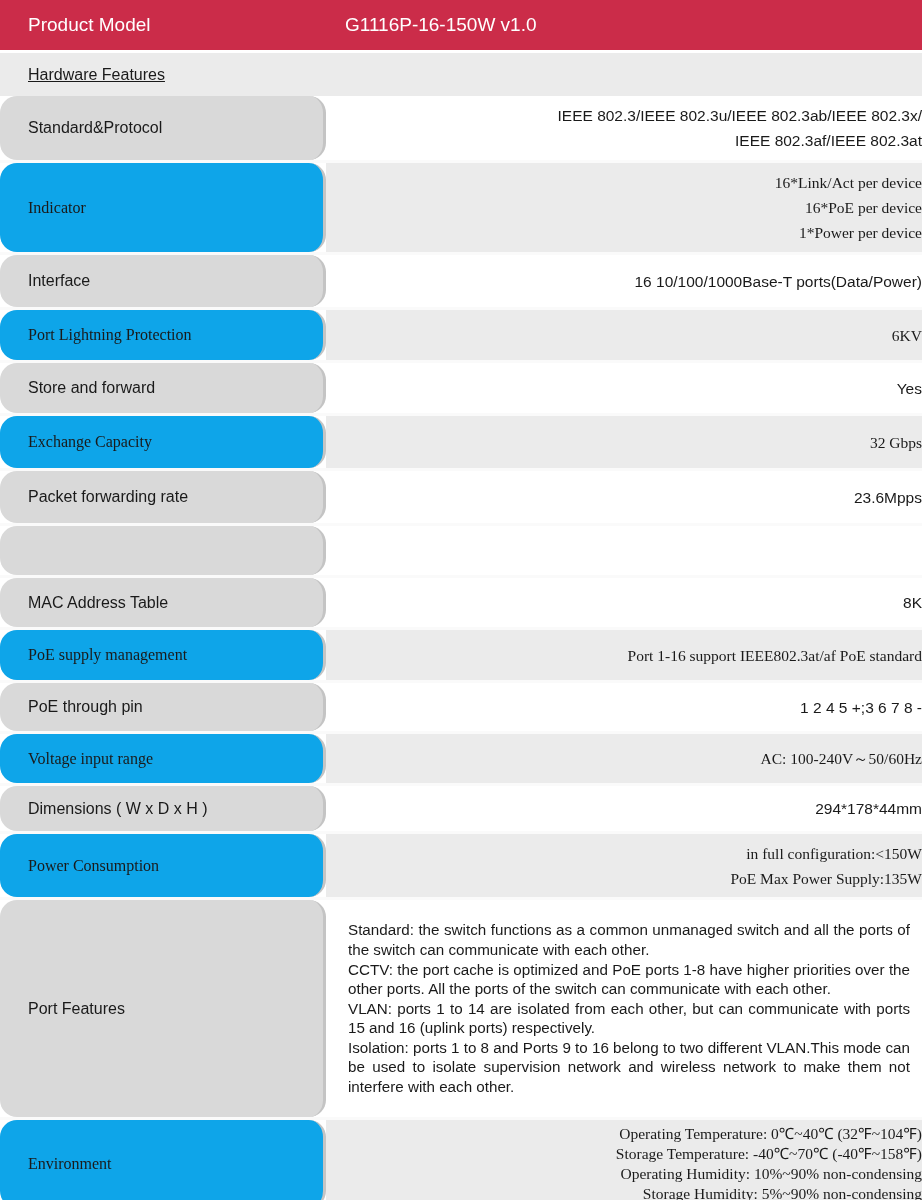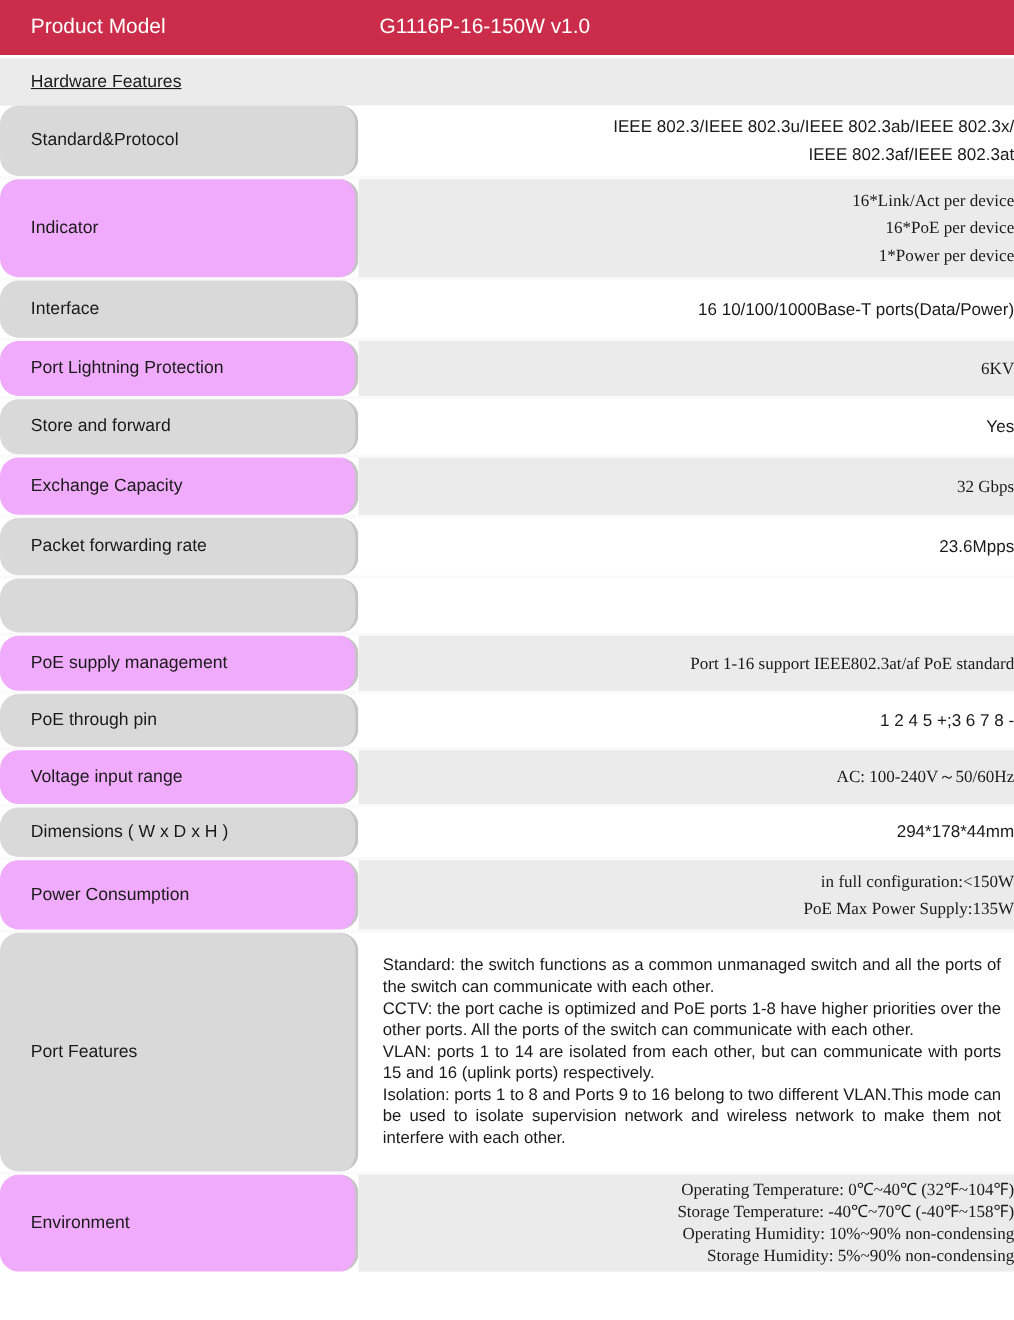--- a/index.html
+++ b/index.html
@@ -28,21 +28,21 @@
     padding-left: 28px; display: flex; align-items: center;
     font-size: 16px; border-right: 3px solid #c4c4c4; border-radius: 17px;
   }
   .val {
     flex: 1; box-sizing: border-box; padding-left: 17px;
     display: flex; flex-direction: column; justify-content: center;
     font-size: 15.5px; line-height: 25px; text-align: right;
   }
   .row.a .lab { background: #d9d9d9; }
   .row.a .val { background: #ffffff; }
-  .row.b .lab { background: #f0abfc; }
+  .row.b .lab { background: #0ea5e9; font-family: Liberation Serif, serif; }
   .row.b .val { background: #ebebeb; font-family: Liberation Serif, serif; }
   .val.para {
     font-size: 15.2px; line-height: 19.6px; padding-left: 22px; padding-right: 12px;
     text-align: justify;
   }
   .val.para .line { display: block; }
   .val.env { font-size: 15.5px; line-height: 20px; padding-left: 25px; }
 </style>
 </head>
 <body>
@@ -97,20 +97,26 @@
   <div class="row a" style="height:55px">
     <div class="lab">Packet forwarding rate</div>
     <div class="val">
       <span>23.6Mpps</span>
     </div>
   </div>
   <div class="row a" style="height:52px">
     <div class="lab"></div>
     <div class="val"></div>
   </div>
+  <div class="row a" style="height:52px">
+    <div class="lab">MAC Address Table</div>
+    <div class="val">
+      <span>8K</span>
+    </div>
+  </div>
   <div class="row b" style="height:53px">
     <div class="lab">PoE supply management</div>
     <div class="val">
       <span>Port 1-16  support  IEEE802.3at/af PoE standard</span>
     </div>
   </div>
   <div class="row a" style="height:51px">
     <div class="lab">PoE through pin</div>
     <div class="val">
       <span>1 2 4 5 +;3 6 7 8 -</span>

